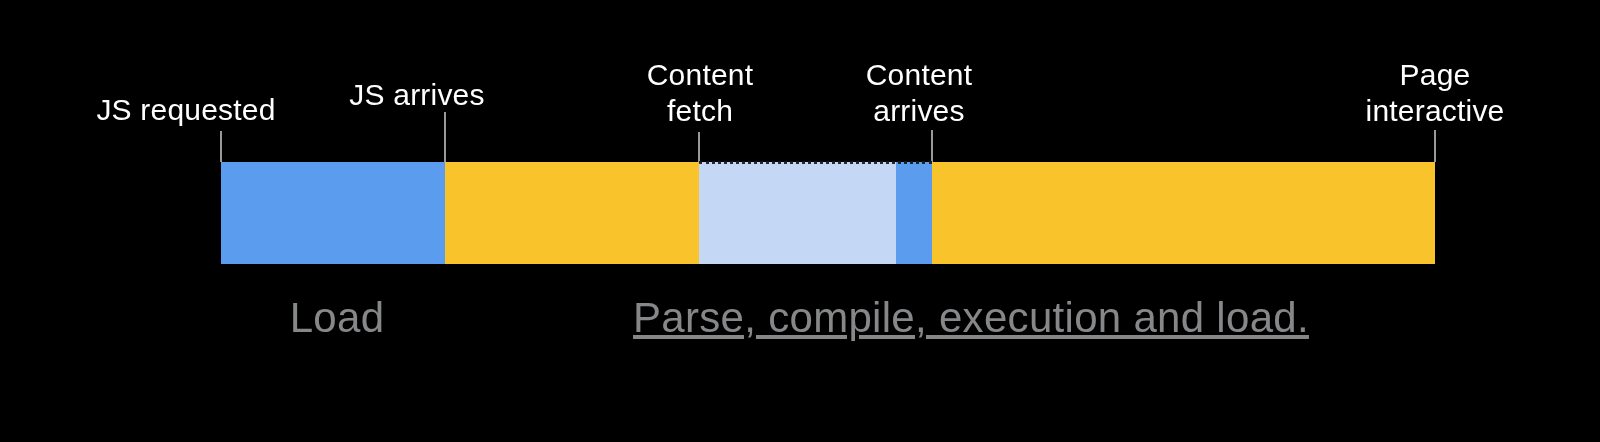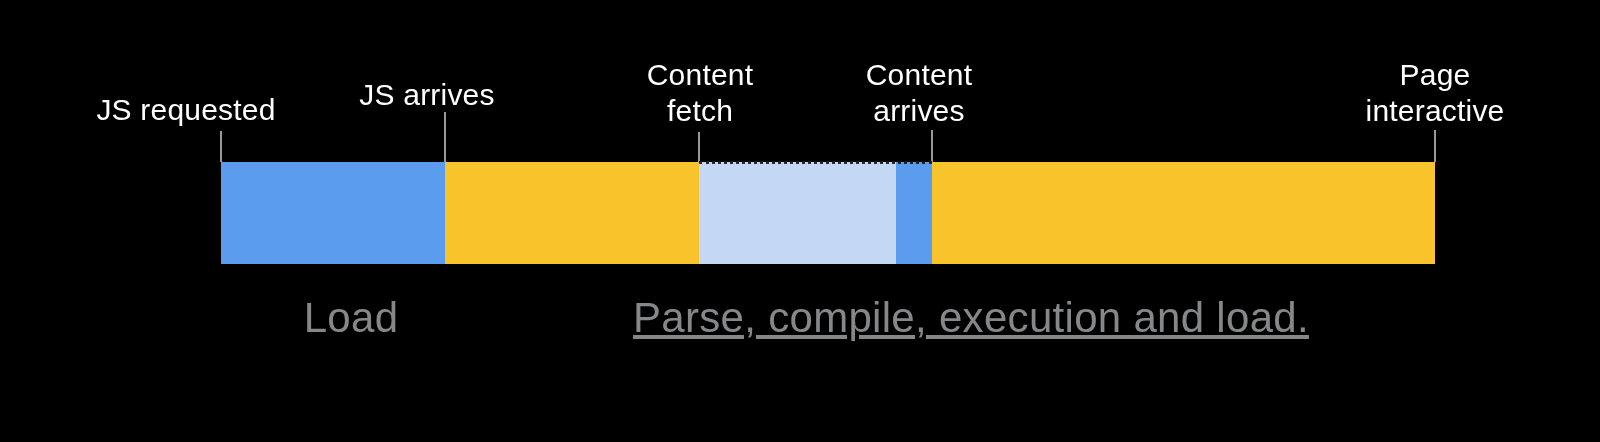--- a/index.html
+++ b/index.html
@@ -66,21 +66,21 @@
     letter-spacing: 0.3px;
   }
 </style>
 </head>
 <body>
 
 <div class="stage">
 
   <div class="event-label" style="left:186px; top:92px;">JS requested</div>
 
-  <div class="event-label" style="left:427px; top:77px;">JS arrives</div>
+  <div class="event-label" style="left:417px; top:77px;">JS arrives</div>
 
   <div class="event-label" style="left:700px; top:57px;">Content
 fetch</div>
 
   <div class="event-label" style="left:919px; top:57px;">Content
 arrives</div>
 
   <div class="event-label" style="left:1435px; top:57px;">Page
 interactive</div>
 
@@ -93,17 +93,17 @@
   <div class="bar">
     <div class="segment seg-1" style="background: rgb(91, 156, 239);"></div>
     <div class="segment seg-2" style="background: rgb(248, 195, 43);"></div>
     <div class="segment seg-3" style="background: rgb(196, 216, 246);"></div>
     <div class="segment seg-4" style="background: rgb(91, 156, 239);"></div>
     <div class="segment seg-5" style="background: rgb(248, 195, 43);"></div>
   </div>
 
   <div class="dotted-boundary"></div>
 
-  <div class="phase-label" style="left:351px; top:294px;text-align:center;">Load</div>
+  <div class="phase-label" style="left:337px; top:294px;text-align:center;">Load</div>
 
   <div class="phase-label" style="left:971px; top:294px;text-decoration:underline;">Parse, compile, execution and load.</div>
 
 </div>
 
 </body></html>

